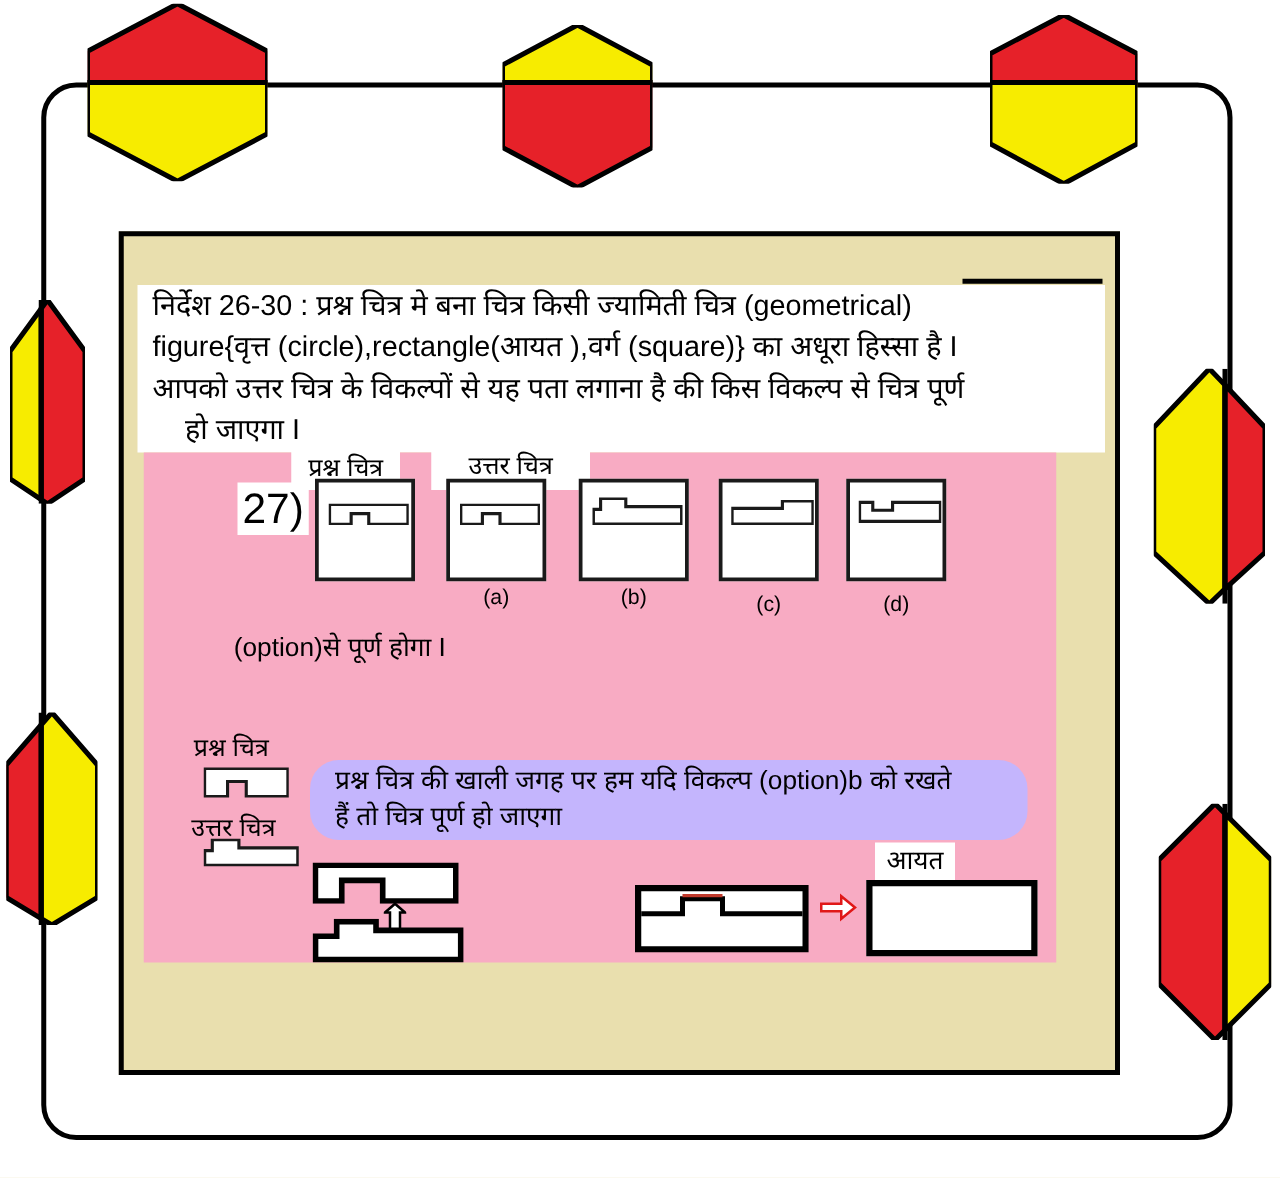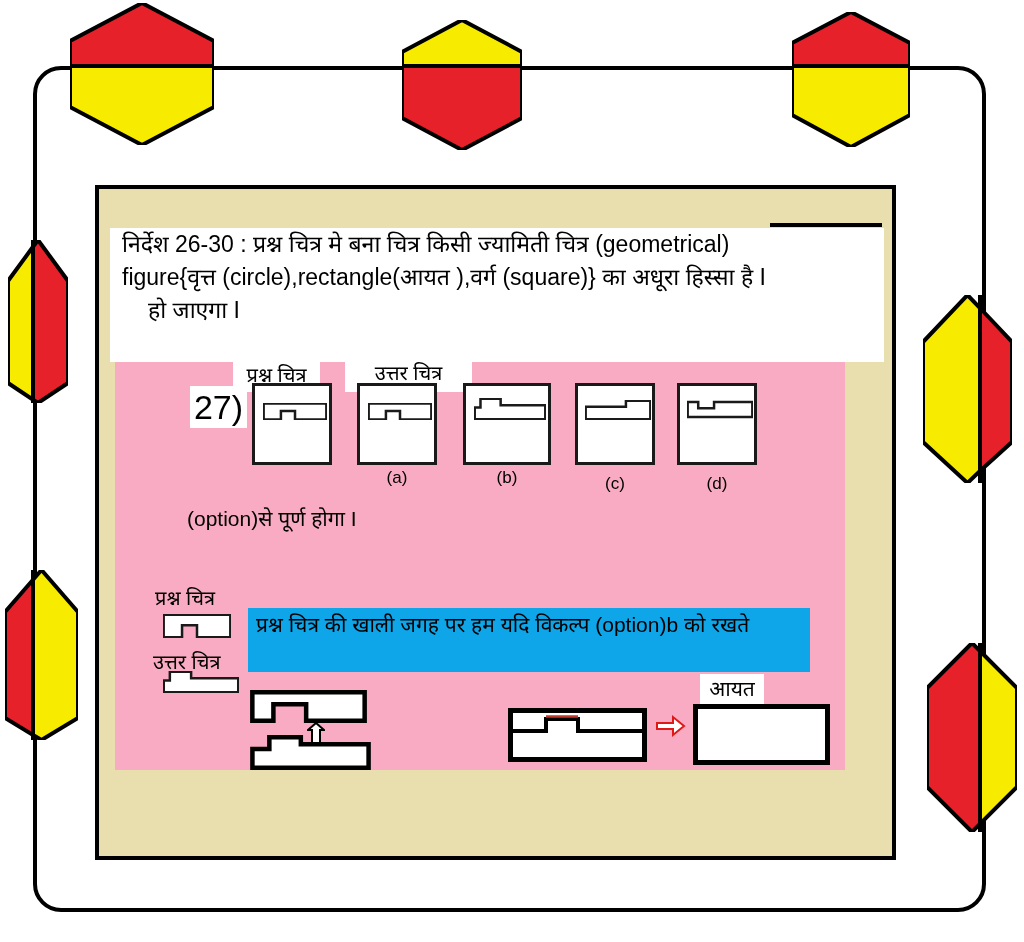--- a/index.html
+++ b/index.html
@@ -11,21 +11,21 @@
   .instr{left:11px;top:39px;width:774px;height:134px;background:#ffffff;}
   .instr div{padding-left:12px;font-size:23px;line-height:33px;white-space:nowrap;}
   .instr .l4{padding-left:38px;}
   .accent-line{left:671px;top:34px;width:112px;height:4px;background:#000;}
   .pink{left:16px;top:173px;width:730px;height:408px;background:#f8abc3;}
   .wlabel{background:#ffffff;font-size:20px;text-align:center;line-height:34px;white-space:nowrap;}
   .figbox{background:#ffffff;border:3px solid #1a1a1a;box-sizing:border-box;}
   .optlab{font-size:17px;text-align:center;}
   .obs{font-size:21px;line-height:33px;white-space:nowrap;}
   .pinklab{font-size:20px;white-space:nowrap;}
-  .solbox{background:#0ea5e9;font-size:21px;line-height:29px;padding:2px 0 0 8px;white-space:nowrap;}
+  .solbox{background:#c4b5fd;font-size:21px;line-height:29px;padding:2px 0 0 20px;white-space:nowrap;border-radius:23px;}
   .resultrect{background:#ffffff;border:5px solid #000;box-sizing:border-box;}
   svg{display:block;}
 </style>
 </head>
 <body>
 
 <div class="stage">
 
   <div class="abs page-border"></div>
 
@@ -66,20 +66,21 @@
     <line x1="53" y1="0" x2="53" y2="189" stroke="#000" stroke-width="4"></line>
   </svg>
 
   <div class="abs tan">
 
     <div class="abs accent-line"></div>
 
     <div class="abs instr">
       <div>निर्देश 26-30 : प्रश्न चित्र मे बना चित्र किसी ज्यामिती चित्र (geometrical)</div>
       <div>figure{वृत्त (circle),rectangle(आयत ),वर्ग (square)} का अधूरा हिस्सा है I</div>
+      <div>आपको उत्तर चित्र के विकल्पों से यह पता लगाना है की किस विकल्प से चित्र पूर्ण</div>
       <div class="l4">हो जाएगा I</div>
     </div>
 
     <div class="abs pink">
 
       <div class="abs wlabel" style="left:118px;top:-4px;width:87px;height:34px;">प्रश्न चित्र</div>
       <div class="abs wlabel" style="left:230px;top:-7px;width:127px;height:37px;line-height:37px;">उत्तर  चित्र</div>
       <div class="abs wlabel" style="left:75px;top:24px;width:57px;height:42px;font-size:34px;line-height:42px;">27)</div>
 
       <div class="abs figbox" style="left:137px;top:21px;width:80px;height:82px;">
@@ -124,20 +125,21 @@
       <svg class="abs" style="left:48px;top:252px;" width="68" height="24" viewBox="0 0 100 30" preserveAspectRatio="none">
         <polygon points="1,1 99,1 99,29 50,29 50,14 28,14 28,29 1,29" fill="#fff" stroke="#1a1a1a" stroke-width="2.5" vector-effect="non-scaling-stroke"></polygon>
       </svg>
       <div class="abs pinklab" style="left:38px;top:286px;">उत्तर चित्र</div>
       <svg class="abs" style="left:48px;top:309px;" width="76" height="22" viewBox="0 0 100 30" preserveAspectRatio="none">
         <polygon points="1,13 9,13 9,1 37,1 37,10 99,10 99,29 1,29" fill="#fff" stroke="#1a1a1a" stroke-width="2.5" vector-effect="non-scaling-stroke"></polygon>
       </svg>
 
       <div class="abs solbox" style="left:133px;top:246px;width:554px;height:62px;">
         <div>प्रश्न चित्र की खाली जगह पर हम यदि विकल्प (option)b को रखते</div>
+        <div>हैं तो चित्र पूर्ण हो जाएगा</div>
       </div>
 
       <svg class="abs" style="left:135px;top:328px;" width="117" height="33" viewBox="0 0 100 30" preserveAspectRatio="none">
         <polygon points="2,2 98,2 98,28 48,28 48,13 20,13 20,28 2,28" fill="#fff" stroke="#000" stroke-width="4.5" vector-effect="non-scaling-stroke"></polygon>
       </svg>
       <svg class="abs" style="left:192px;top:360px;" width="18" height="22" viewBox="0 0 18 22">
         <polygon points="5,22 5,8 1,8 9,1 17,8 13,8 13,22" fill="#fff" stroke="#000" stroke-width="2"></polygon>
       </svg>
       <svg class="abs" style="left:135px;top:373px;" width="121" height="35" viewBox="0 0 100 30" preserveAspectRatio="none">
         <polygon points="2,12 16,12 16,2 42,2 42,8 98,8 98,28 2,28" fill="#fff" stroke="#000" stroke-width="4.5" vector-effect="non-scaling-stroke"></polygon>

